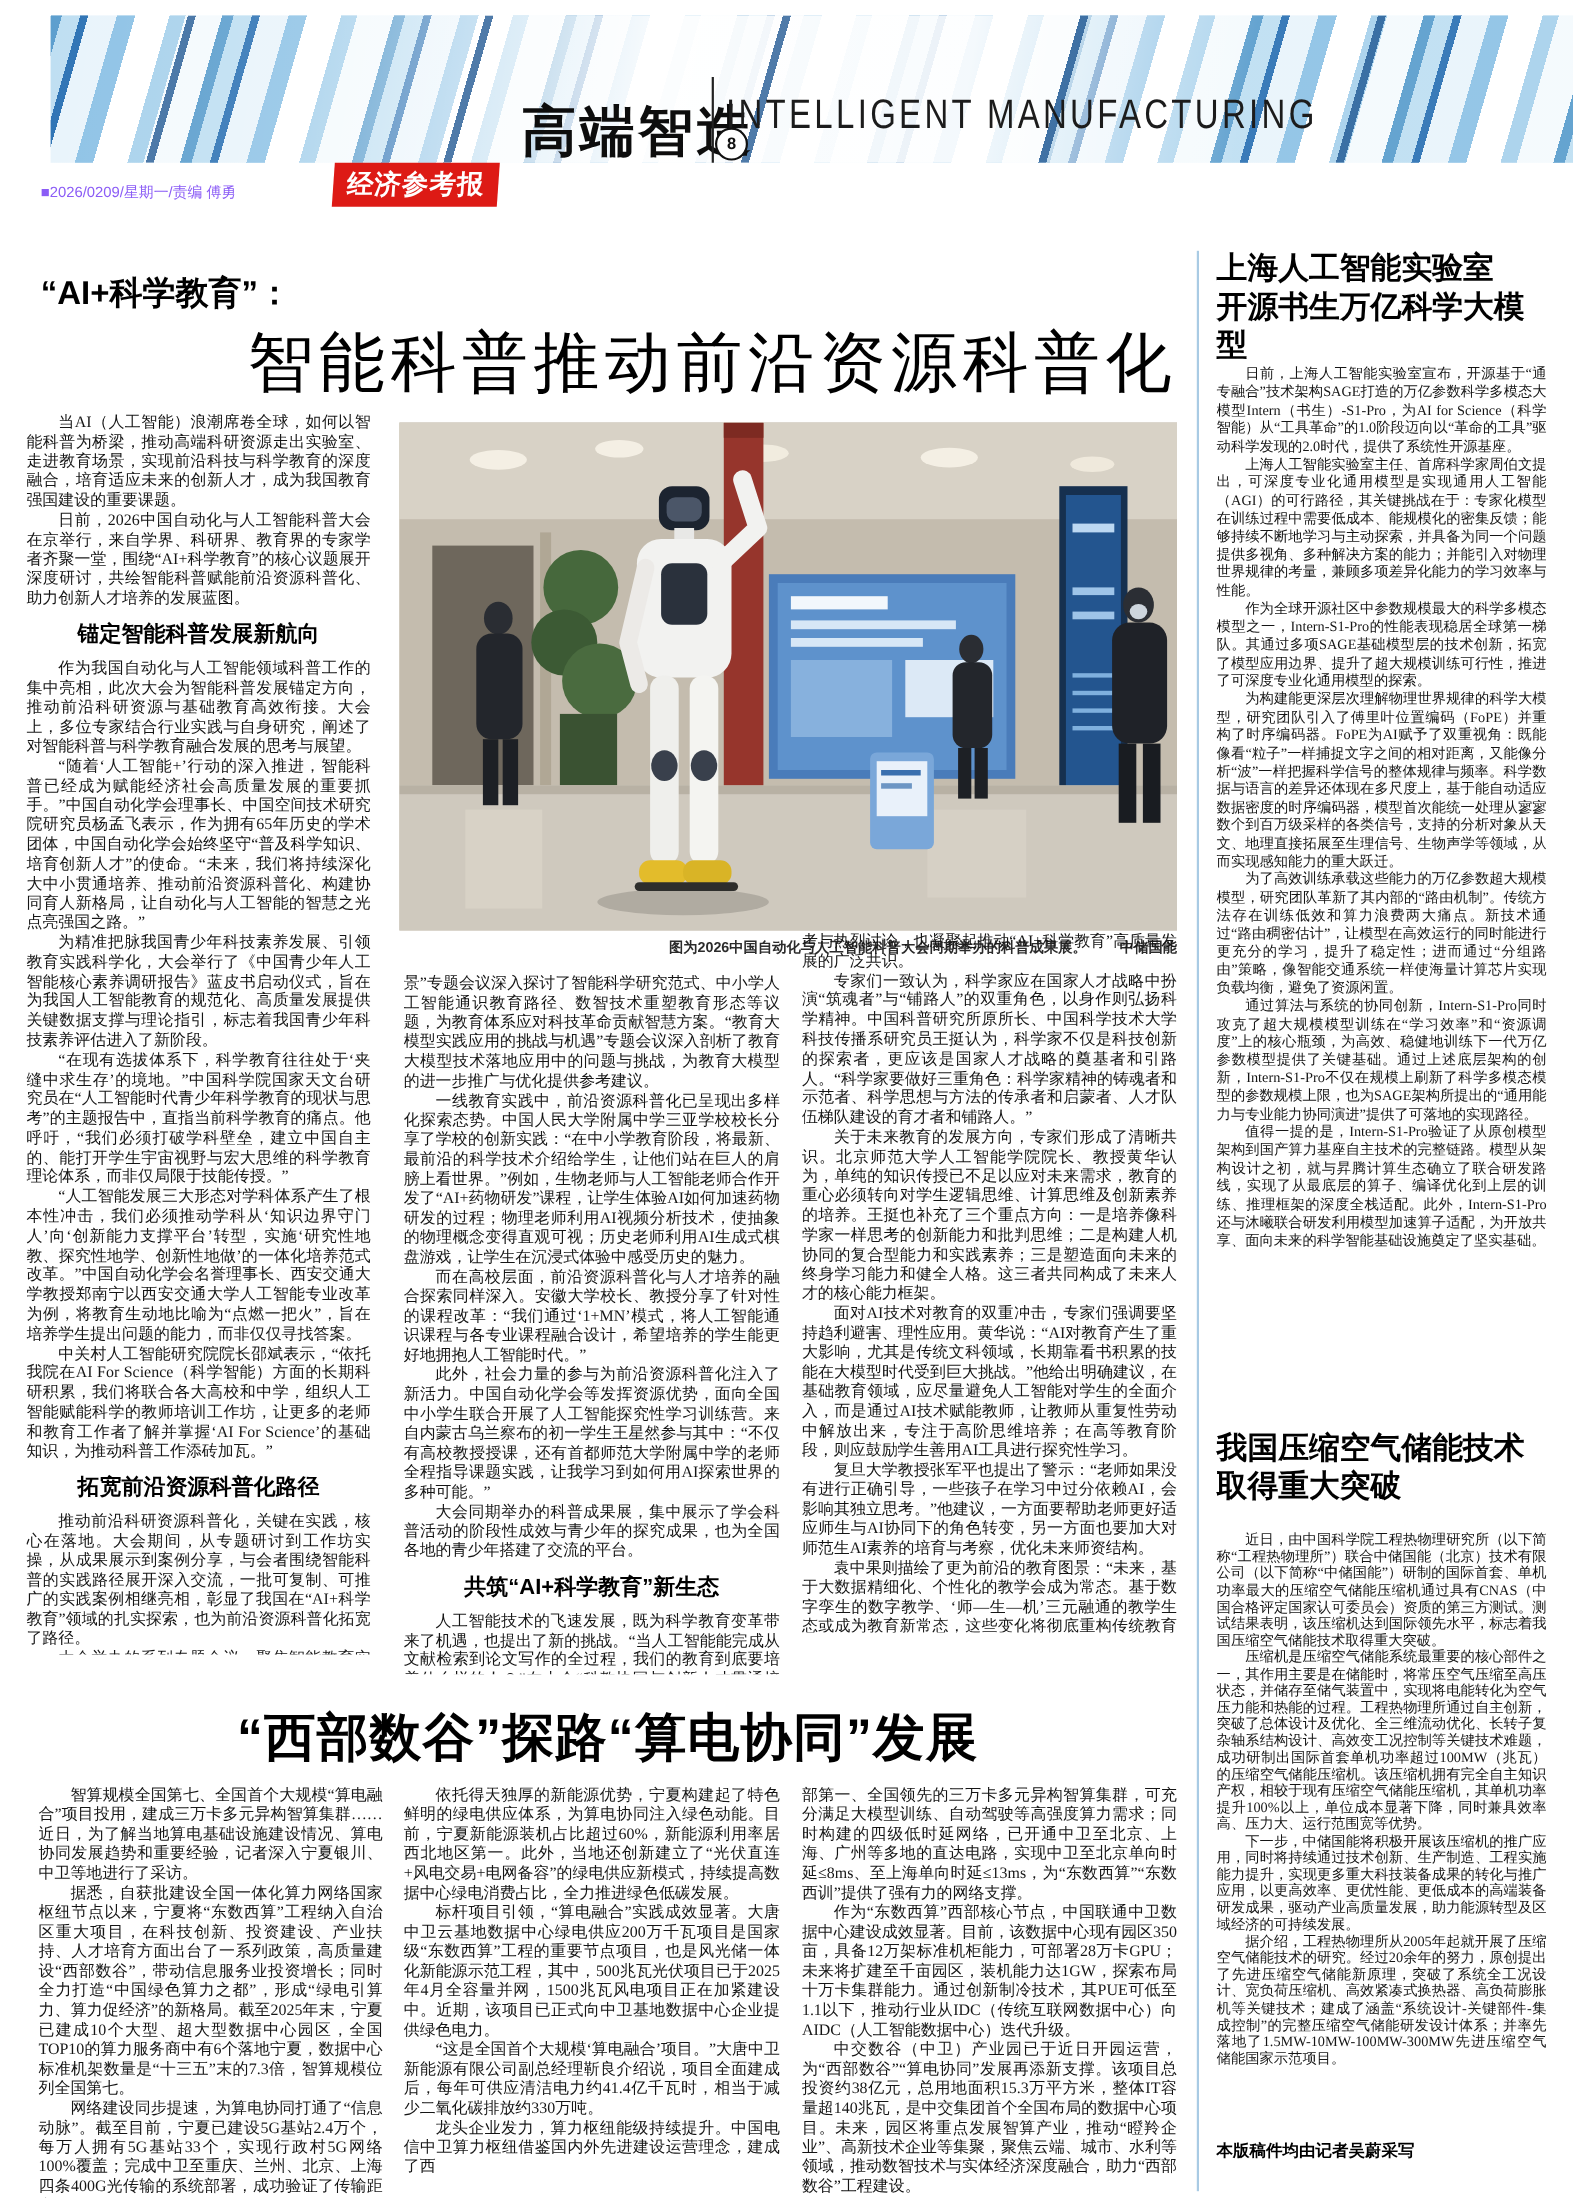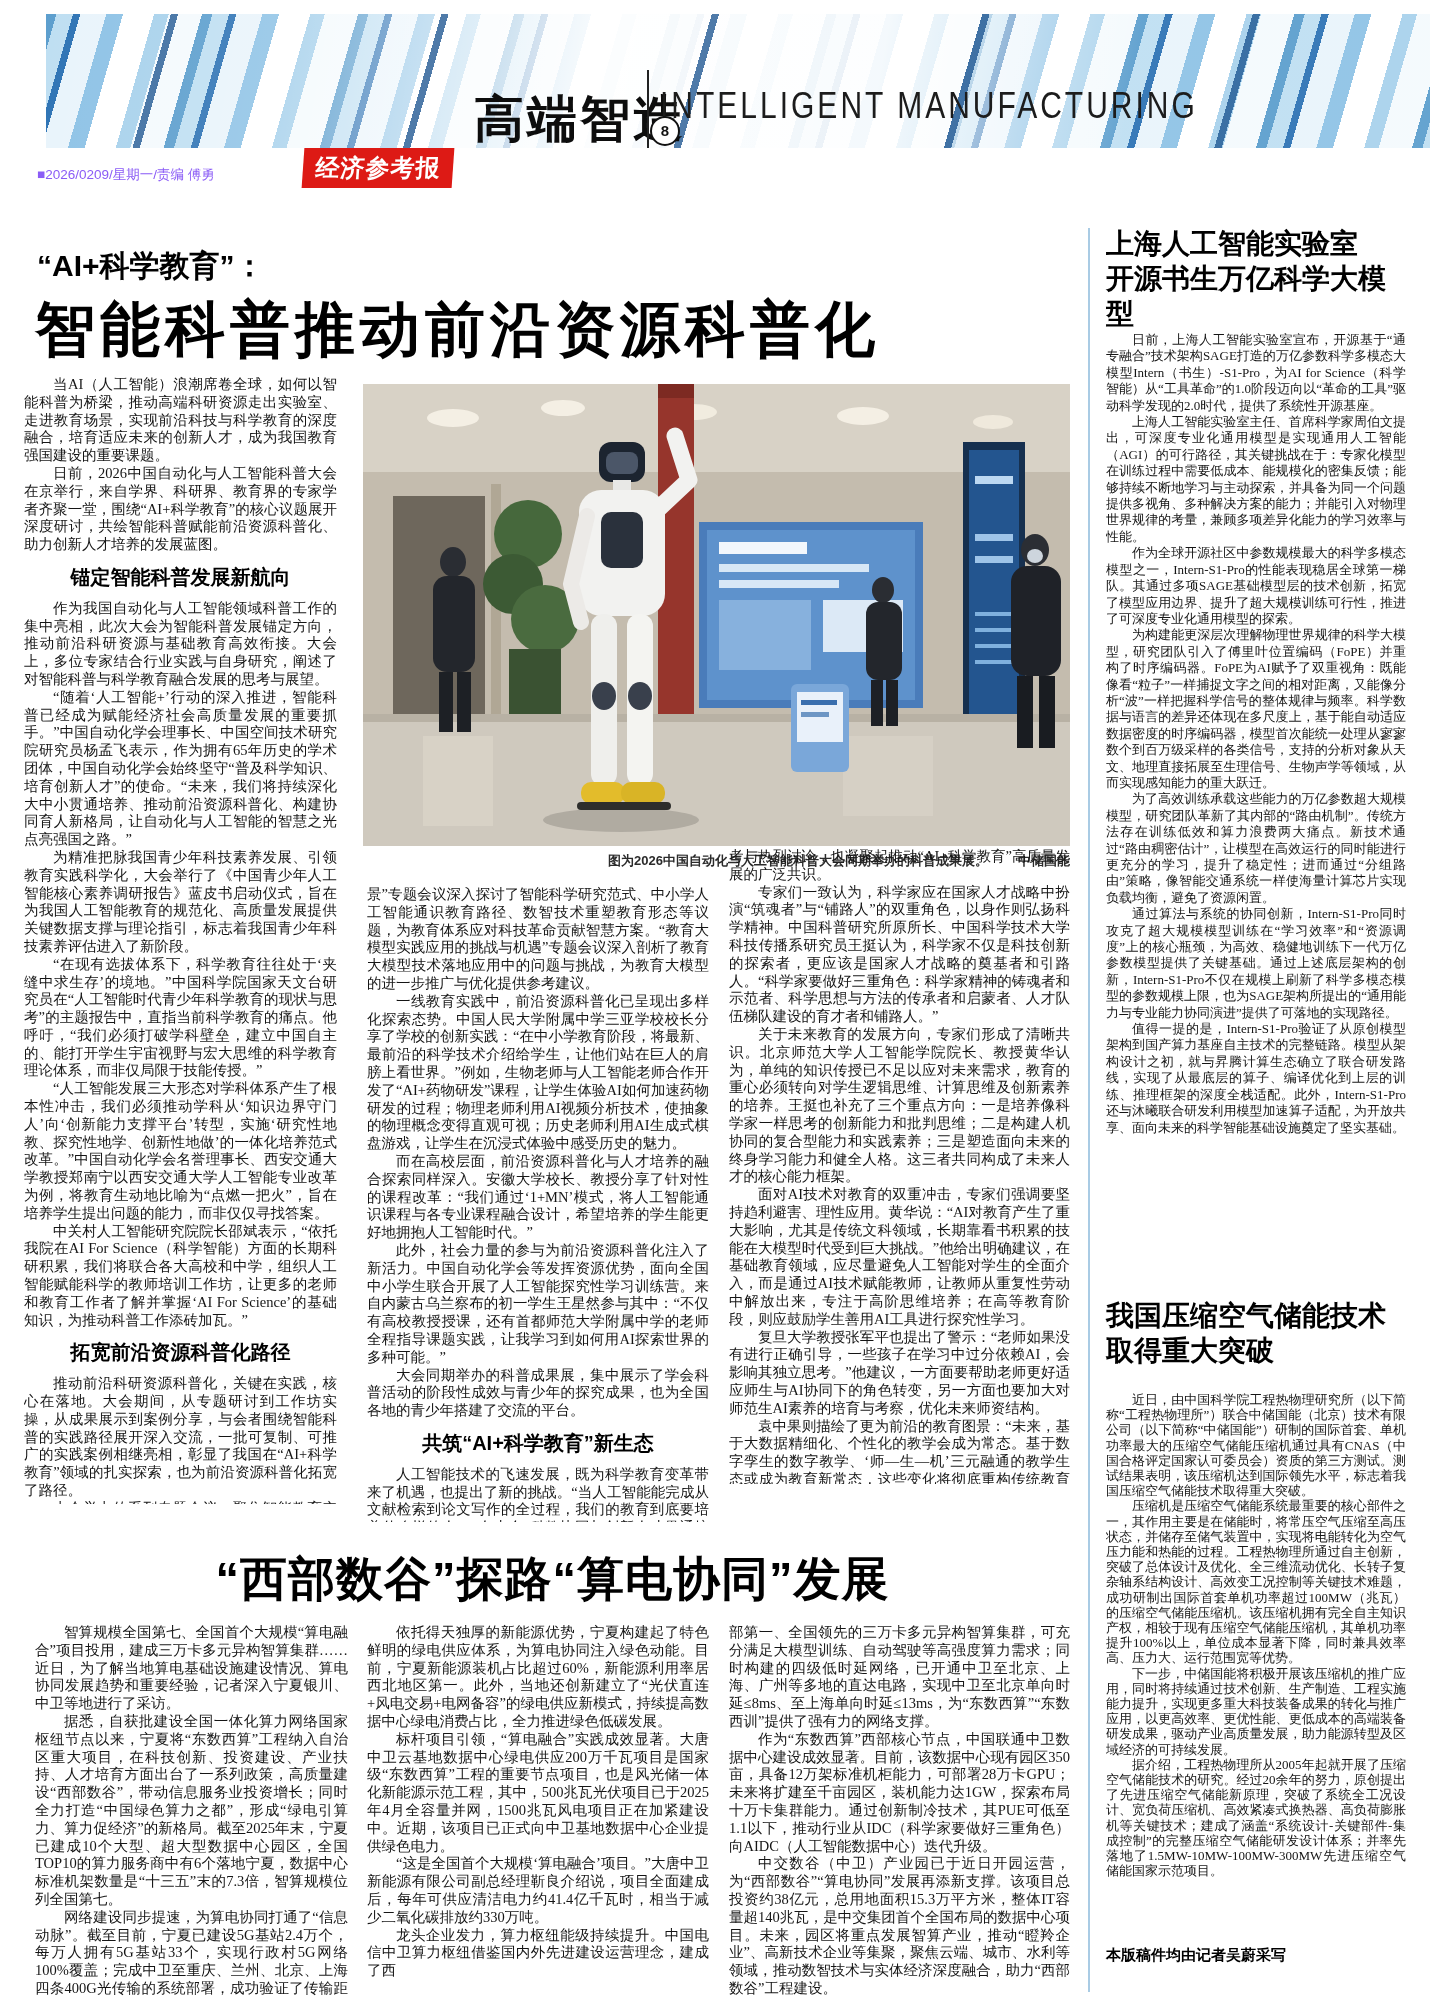--- a/index.html
+++ b/index.html
@@ -25,22 +25,22 @@
       font-weight:bold;font-size:15px;color:#111;z-index:3;background:#fff;}
   
   .dateline{position:absolute;left:37px;top:166px;font-family:"Liberation Sans",sans-serif;
       font-size:13.5px;color:#8b5cf6;}
   .paper-logo{position:absolute;left:303px;top:148px;width:150px;height:40px;background:#dd1a15;
       color:#fff;text-align:center;line-height:40px;font-family:"Liberation Serif",serif;
       font-weight:bold;font-size:24px;letter-spacing:1px;transform:skewX(-4deg);}
   
   .kicker{position:absolute;left:37px;top:246px;font-family:"Liberation Sans",sans-serif;
       font-weight:bold;font-size:30px;color:#000;}
-  .main-headline{position:absolute;left:35px;top:290px;width:1035px;text-align:left;
-      font-family:"Liberation Serif",serif;font-weight:bold;font-size:60px;letter-spacing:5px;color:#000;}
+  .main-headline{position:absolute;left:35px;top:290px;width:1035px;text-align:right;
+      font-family:"Liberation Serif",serif;font-weight:normal;font-size:60px;letter-spacing:5px;color:#000;}
   .col{position:absolute;text-align:justify;overflow:hidden;color:#151515;
       font:14.5px/17.8px "Liberation Serif",serif;}
   .col p{margin:0;text-indent:2em;}
   .col p.cont{text-indent:0;}
   .colsub{font-family:"Liberation Sans",sans-serif;font-weight:bold;text-align:center;
       font-size:20px;color:#000;margin:15px 0 13px;text-indent:0;}
   #m-col1{left:24px;top:376px;width:313px;height:1128px;}
   #m-col2{left:367px;top:886px;width:342px;height:636px;}
   #m-col3{left:729px;top:848px;width:341px;height:636px;}
   
@@ -202,21 +202,21 @@
     <p>网络建设同步提速，为算电协同打通了“信息动脉”。截至目前，宁夏已建设5G基站2.4万个，每万人拥有5G基站33个，实现行政村5G网络100%覆盖；完成中卫至重庆、兰州、北京、上海四条400G光传输的系统部署，成功验证了传输距离3000公里以上海量数据的无损传输。</p>
   </div>
   <div class="col" id="b-col2">
     <p>依托得天独厚的新能源优势，宁夏构建起了特色鲜明的绿电供应体系，为算电协同注入绿色动能。目前，宁夏新能源装机占比超过60%，新能源利用率居西北地区第一。此外，当地还创新建立了“光伏直连+风电交易+电网备容”的绿电供应新模式，持续提高数据中心绿电消费占比，全力推进绿色低碳发展。</p>
     <p>标杆项目引领，“算电融合”实践成效显著。大唐中卫云基地数据中心绿电供应200万千瓦项目是国家级“东数西算”工程的重要节点项目，也是风光储一体化新能源示范工程，其中，500兆瓦光伏项目已于2025年4月全容量并网，1500兆瓦风电项目正在加紧建设中。近期，该项目已正式向中卫基地数据中心企业提供绿色电力。</p>
     <p>“这是全国首个大规模‘算电融合’项目。”大唐中卫新能源有限公司副总经理靳良介绍说，项目全面建成后，每年可供应清洁电力约41.4亿千瓦时，相当于减少二氧化碳排放约330万吨。</p>
     <p>龙头企业发力，算力枢纽能级持续提升。中国电信中卫算力枢纽借鉴国内外先进建设运营理念，建成了西</p>
   </div>
   <div class="col" id="b-col3">
     <p class="cont">部第一、全国领先的三万卡多元异构智算集群，可充分满足大模型训练、自动驾驶等高强度算力需求；同时构建的四级低时延网络，已开通中卫至北京、上海、广州等多地的直达电路，实现中卫至北京单向时延≤8ms、至上海单向时延≤13ms，为“东数西算”“东数西训”提供了强有力的网络支撑。</p>
-    <p>作为“东数西算”西部核心节点，中国联通中卫数据中心建设成效显著。目前，该数据中心现有园区350亩，具备12万架标准机柜能力，可部署28万卡GPU；未来将扩建至千亩园区，装机能力达1GW，探索布局十万卡集群能力。通过创新制冷技术，其PUE可低至1.1以下，推动行业从IDC（科学家要做好三重角色）向AIDC（人工智能数据中心）迭代升级。</p>
+    <p>作为“东数西算”西部核心节点，中国联通中卫数据中心建设成效显著。目前，该数据中心现有园区350亩，具备12万架标准机柜能力，可部署28万卡GPU；未来将扩建至千亩园区，装机能力达1GW，探索布局十万卡集群能力。通过创新制冷技术，其PUE可低至1.1以下，推动行业从IDC（传统互联网数据中心）向AIDC（人工智能数据中心）迭代升级。</p>
     <p>中交数谷（中卫）产业园已于近日开园运营，为“西部数谷”“算电协同”发展再添新支撑。该项目总投资约38亿元，总用地面积15.3万平方米，整体IT容量超140兆瓦，是中交集团首个全国布局的数据中心项目。未来，园区将重点发展智算产业，推动“瞪羚企业”、高新技术企业等集聚，聚焦云端、城市、水利等领域，推动数智技术与实体经济深度融合，助力“西部数谷”工程建设。</p>
   </div>
 
   <div class="vrule"></div>
 
   <div class="sb-headline" id="sb-h1">
     <div>上海人工智能实验室</div>
     <div>开源书生万亿科学大模型</div>
   </div>
   <div class="sb-body" id="sb-b1">

